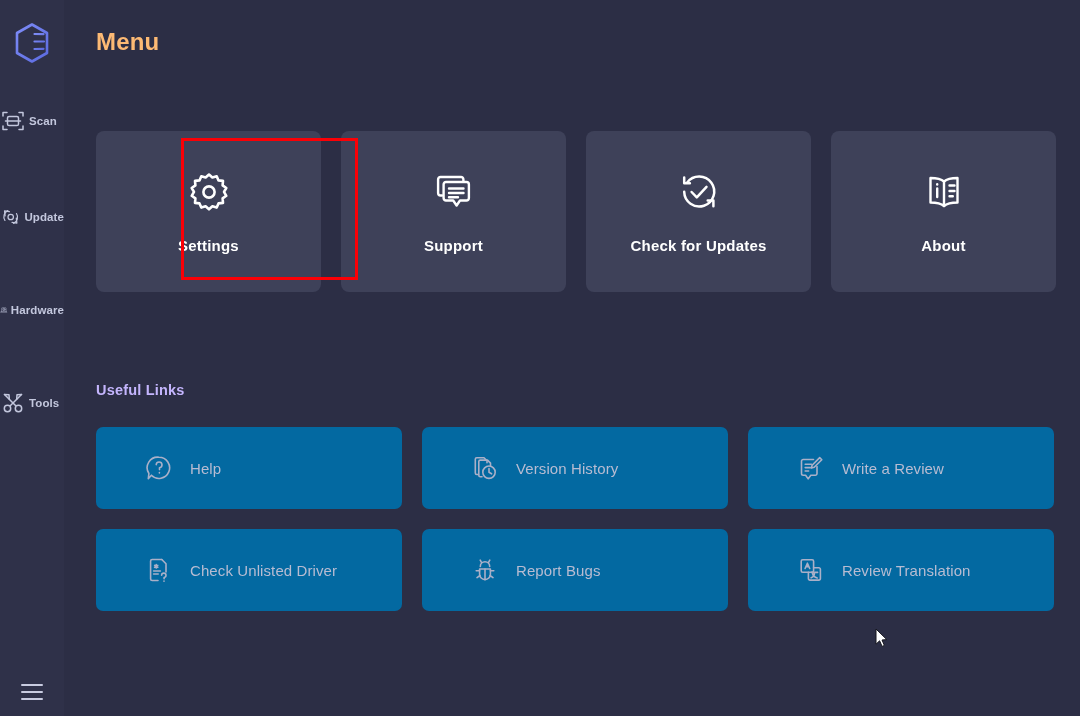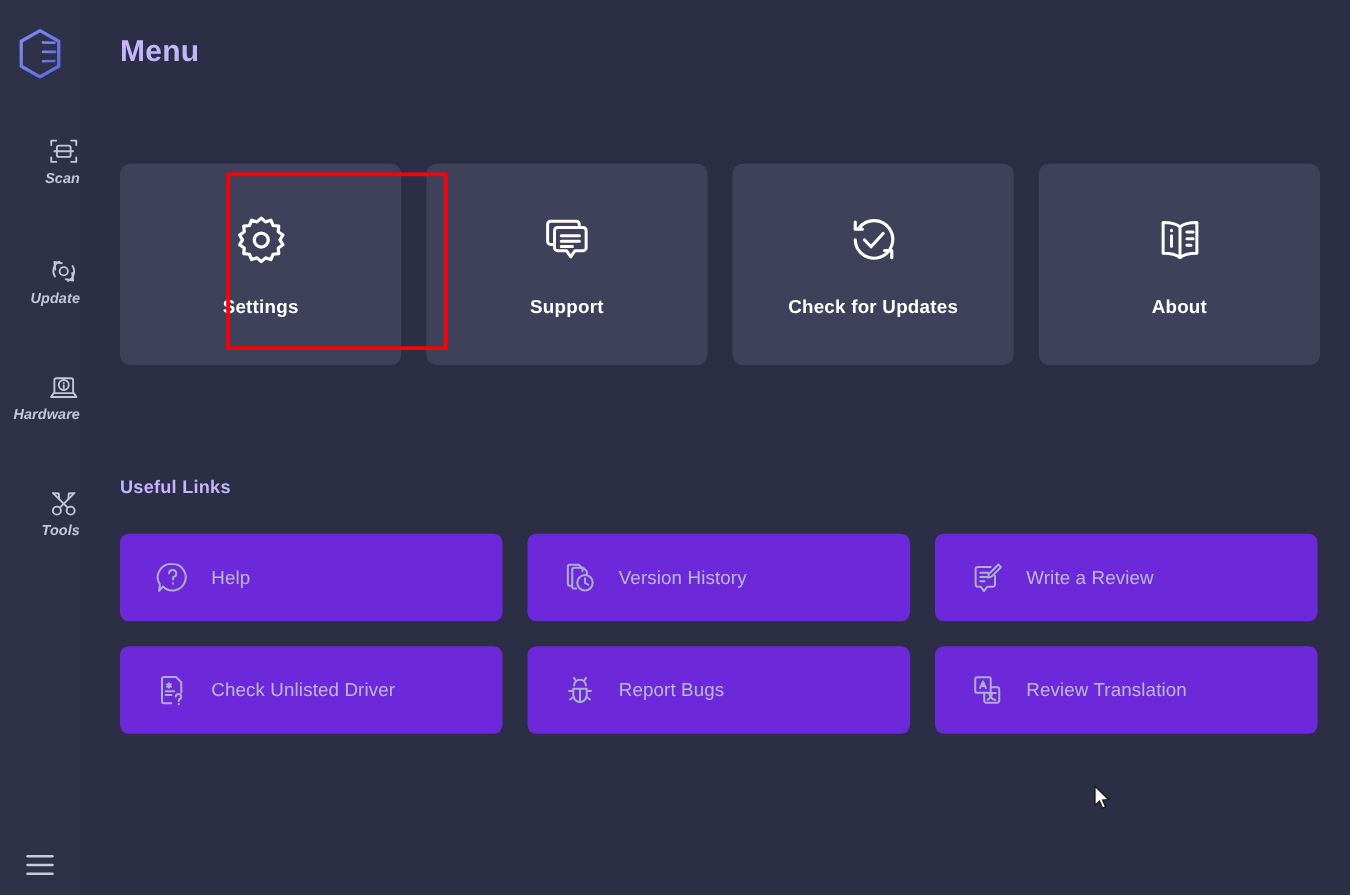--- a/index.html
+++ b/index.html
@@ -27,25 +27,24 @@
   }
   .logo-wrap {
     position: absolute;
     top: 22px; left: 0; width: 64px;
     display: flex; justify-content: center;
   }
   .nav-item {
     position: absolute;
     left: 0; width: 64px;
     display: flex;
-    flex-direction: column;
-    align-items: flex-end;
+    flex-direction: row;
+    align-items: center;
     gap: 3px;
     cursor: pointer;
-    font-style: italic;
   }
   .nav-item .nav-icon { width: 26px; height: 26px; display:block; }
   .nav-label {
     font-size: 11.5px;
     font-weight: bold;
     color: #c3c7dd;
     letter-spacing: .1px;
     white-space: nowrap;
   }
   #nav0 { top: 108px; }
@@ -73,21 +72,21 @@
     position: relative;
     background: #2c2e45;
     padding-left: 32px;
     box-sizing: border-box;
   }
   #page-title {
     position: absolute;
     left: 32px; top: 28px;
     font-size: 24px;
     font-weight: bold;
-    color: #c4b5fd;
+    color: #fdba74;
     letter-spacing: .2px;
   }
 
   
   #card-grid {
     position: absolute;
     left: 32px; top: 131px;
     width: 960px;
     display: grid;
     grid-template-columns: repeat(4, 225px);
@@ -135,26 +134,26 @@
   }
   #links-grid {
     position: absolute;
     left: 32px; top: 427px;
     width: 960px;
     display: grid;
     grid-template-columns: repeat(3, 306px);
     gap: 20px 20px;
   }
   .link-card {
-    height: 70px;
-    background: #6d28d9;
+    height: 82px;
+    background: #0369a1;
     border-radius: 7px;
     display: flex;
     align-items: center;
-    padding-left: 28px;
+    padding-left: 49px;
     gap: 17px;
     cursor: pointer;
     box-sizing: border-box;
   }
   .link-card .link-icon { width: 28px; height: 28px; display:block; flex: 0 0 28px; }
   .link-card .link-label {
     font-size: 15px;
     color: #b8bcd2;
     letter-spacing: .1px;
   }

